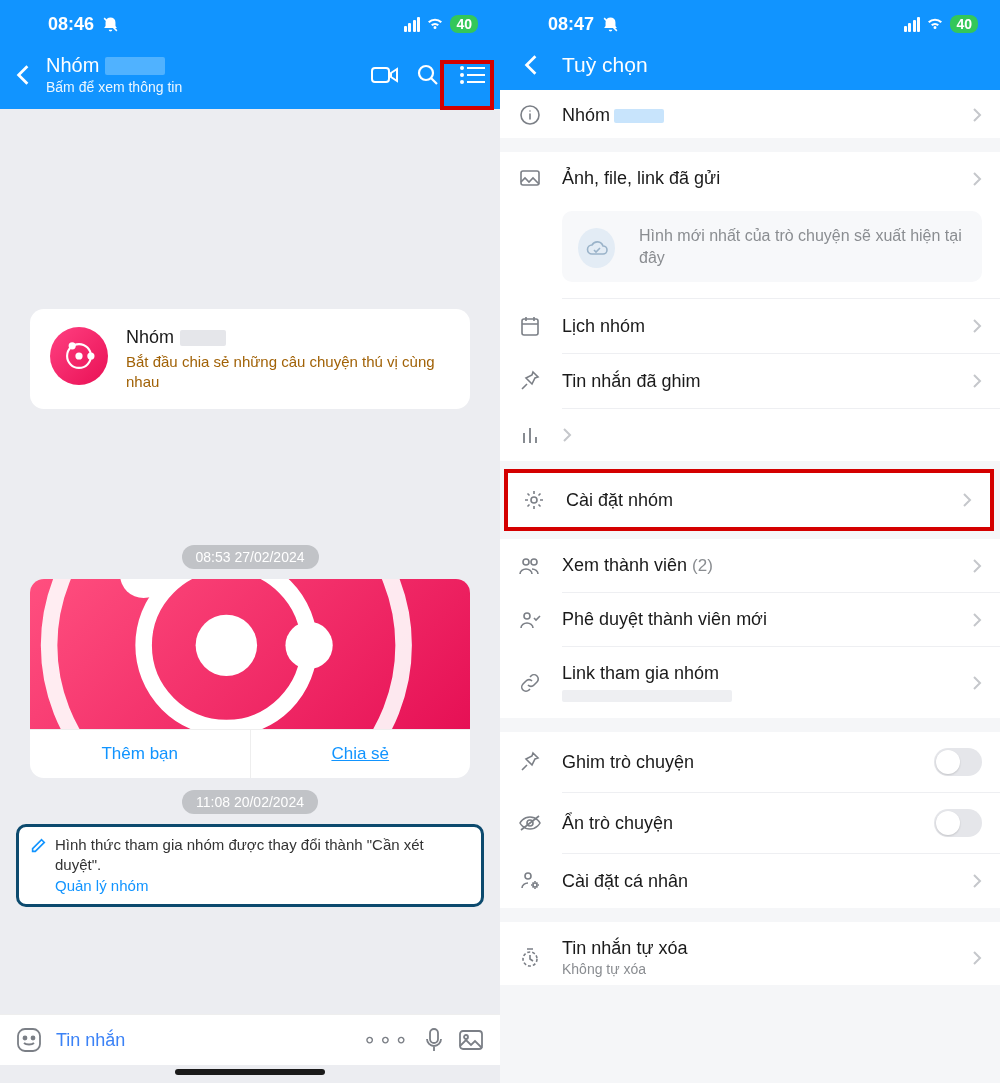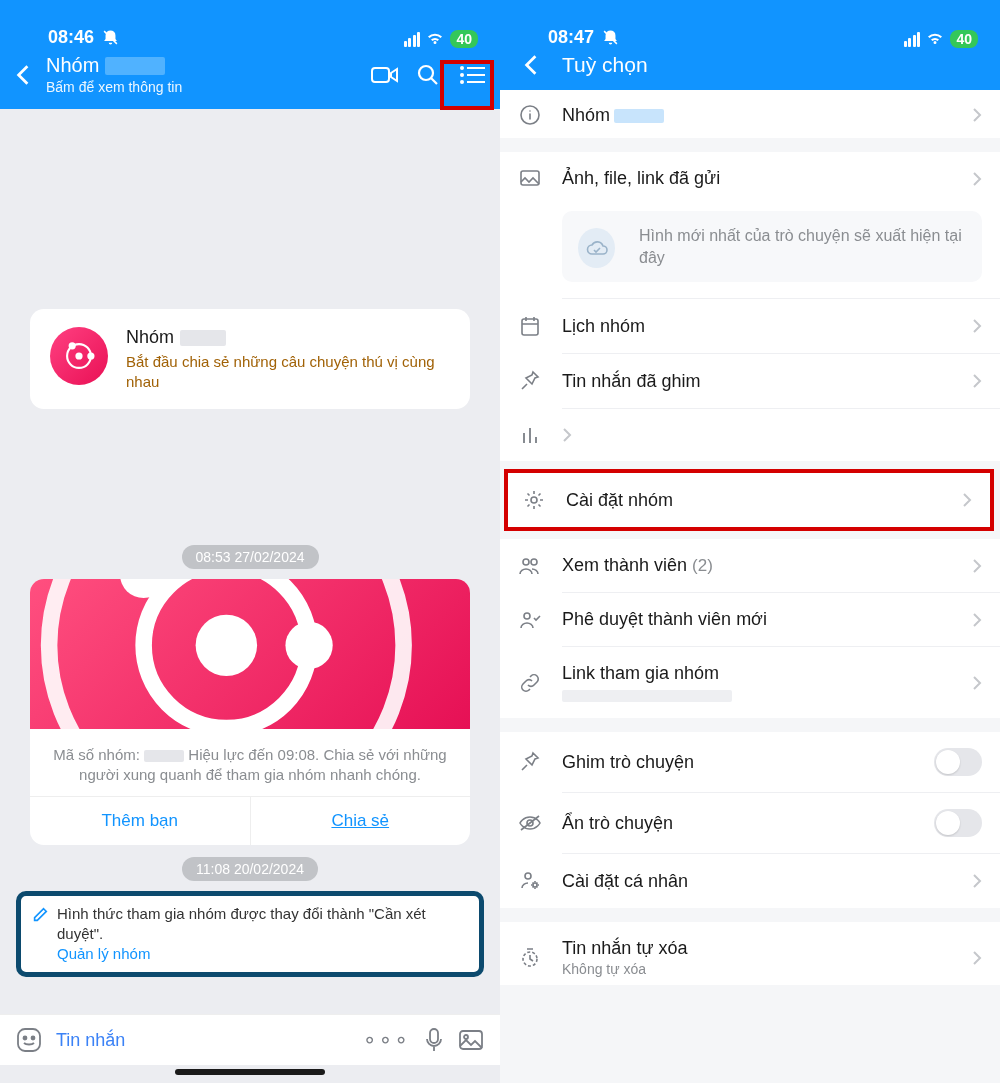--- a/index.html
+++ b/index.html
@@ -1,20 +1,20 @@
 <!DOCTYPE html>
 <html><head>
 <meta charset="utf-8">
 <style>
   * { box-sizing: border-box; }
   body { margin: 0; font-family: -apple-system, "Helvetica Neue", Arial, sans-serif; background: #fff; }
   .app { display: flex; width: 1000px; height: 1083px; }
   .pane { width: 500px; height: 1083px; position: relative; overflow: hidden; display: flex; flex-direction: column; }
   
-  .status-bar { height: 48px; display: flex; align-items: flex-end; justify-content: space-between; padding: 0 22px 0 48px; color: #fff; }
+  .status-bar { height: 48px; display: flex; align-items: center; justify-content: space-between; padding: 0 22px 0 48px; color: #fff; }
   .status-left { font-size: 18px; font-weight: 600; display: flex; align-items: center; gap: 8px; }
   .status-right { font-size: 15px; font-weight: 600; display: flex; align-items: center; gap: 6px; }
   .signal-icon, .wifi-icon { display: inline-flex; align-items: flex-end; gap: 1.5px; }
   .signal-bar { width: 3px; background: #fff; border-radius: 1px; }
   .battery-pill { background: #34c759; color: #fff; padding: 1px 6px; border-radius: 8px; font-size: 14px; font-weight: 700;}
   .mute-icon svg { width: 17px; height: 17px; }
   
   .pane-left { background: #ecedf1; }
   .hdr-left { background: #1194ff; color: #fff; }
   .nav-left { display: flex; align-items: center; padding: 6px 14px 14px 10px; gap: 6px; }
@@ -36,21 +36,21 @@
   .intro-desc { font-size:15px; color:#a16207; margin-top:4px; line-height:1.3;}
   .timestamp-pill { display:table; margin: 136px auto 10px auto; background:#c1c3c7; color:#fff; padding:4px 14px; border-radius:14px; font-size:14px;}
   .ts2 { margin-top:12px; }
   .media-card { margin: 0 30px; background:#fff; border-radius:14px; overflow:hidden; }
   .media-img { height:150px; background: linear-gradient(135deg,#ff4f7f 0%,#e61055 100%); position:relative; overflow:hidden;}
   .media-text { padding:16px 20px 10px 20px; font-size:15px; color:#8a8d91; text-align:center; line-height:1.35;}
   .media-text .blur { display:inline-block; width:40px; height:12px; background:#e5e6ea; border-radius:2px; vertical-align:middle;}
   .media-actions { display:flex; border-top:1px solid #eee; }
   .media-action { flex:1; text-align:center; padding:14px 0; font-size:17px; color:#1194ff; font-weight:500;}
   .media-action + .media-action { border-left:1px solid #eee;text-decoration:underline; }
-  .sys-card { margin: 8px 16px 0 16px; background:#fff; border:5px solid #0c4a6e; border-radius:10px; padding:8px 10px; display:flex; gap:8px; align-items:flex-start;}
+  .sys-card { margin: 8px 16px 0 16px; background:#fff; border:3px solid #0c4a6e; border-radius:10px; padding:8px 10px; display:flex; gap:8px; align-items:flex-start;}
   .sys-icon { color:#1194ff; flex-shrink:0; margin-top:2px;}
   .sys-text { font-size:15px; color:#333; line-height:1.35;}
   .sys-link { color:#1194ff; }
   .composer { display:flex; align-items:center; gap:14px; padding:12px 16px; background:#fff; border-top:1px solid #eee; margin-top:auto;}
   .sticker-icon, .more-icon, .mic-icon, .gallery-icon { color:#7b7f86; display:flex; align-items:center; }
   .msg-input { flex:1; font-size:18px; color:#3b82f6; }
   .dots { letter-spacing:2px; font-size:22px; color:#7b7f86;}
   .home-ind { width:150px; height:6px; background:#1a1a1a; border-radius:4px; margin:4px auto 8px auto;}
   
   .pane-right { background:#f5f6f8; }
@@ -177,23 +177,20 @@
       <div class="media-card">
         <div class="media-img">
           <svg class="orbits" viewBox="0 0 440 230" fill="none" stroke="#fff" stroke-width="14">
             <circle cx="200" cy="90" r="150" stroke-opacity="0.9"></circle>
             <circle cx="200" cy="90" r="70"></circle>
             <circle cx="200" cy="90" r="26" fill="#fff" stroke="none"></circle>
             <circle cx="270" cy="90" r="20" fill="#fff" stroke="none"></circle>
             <circle cx="130" cy="30" r="20" fill="#fff" stroke="none"></circle>
           </svg>
         </div>
-        <div class="media-text">
-          <span>Mã số nhóm: </span><span class="blur"></span><span> Hiệu lực đến 09:08. Chia sẻ với những người xung quanh để tham gia nhóm nhanh chóng.</span>
-        </div>
         <div class="media-actions">
           <div class="media-action">Thêm bạn</div>
           <div class="media-action">Chia sẻ</div>
         </div>
       </div>
 
       <div class="timestamp-pill ts2">11:08 20/02/2024</div>
 
       <div class="sys-card">
         <span class="sys-icon">

